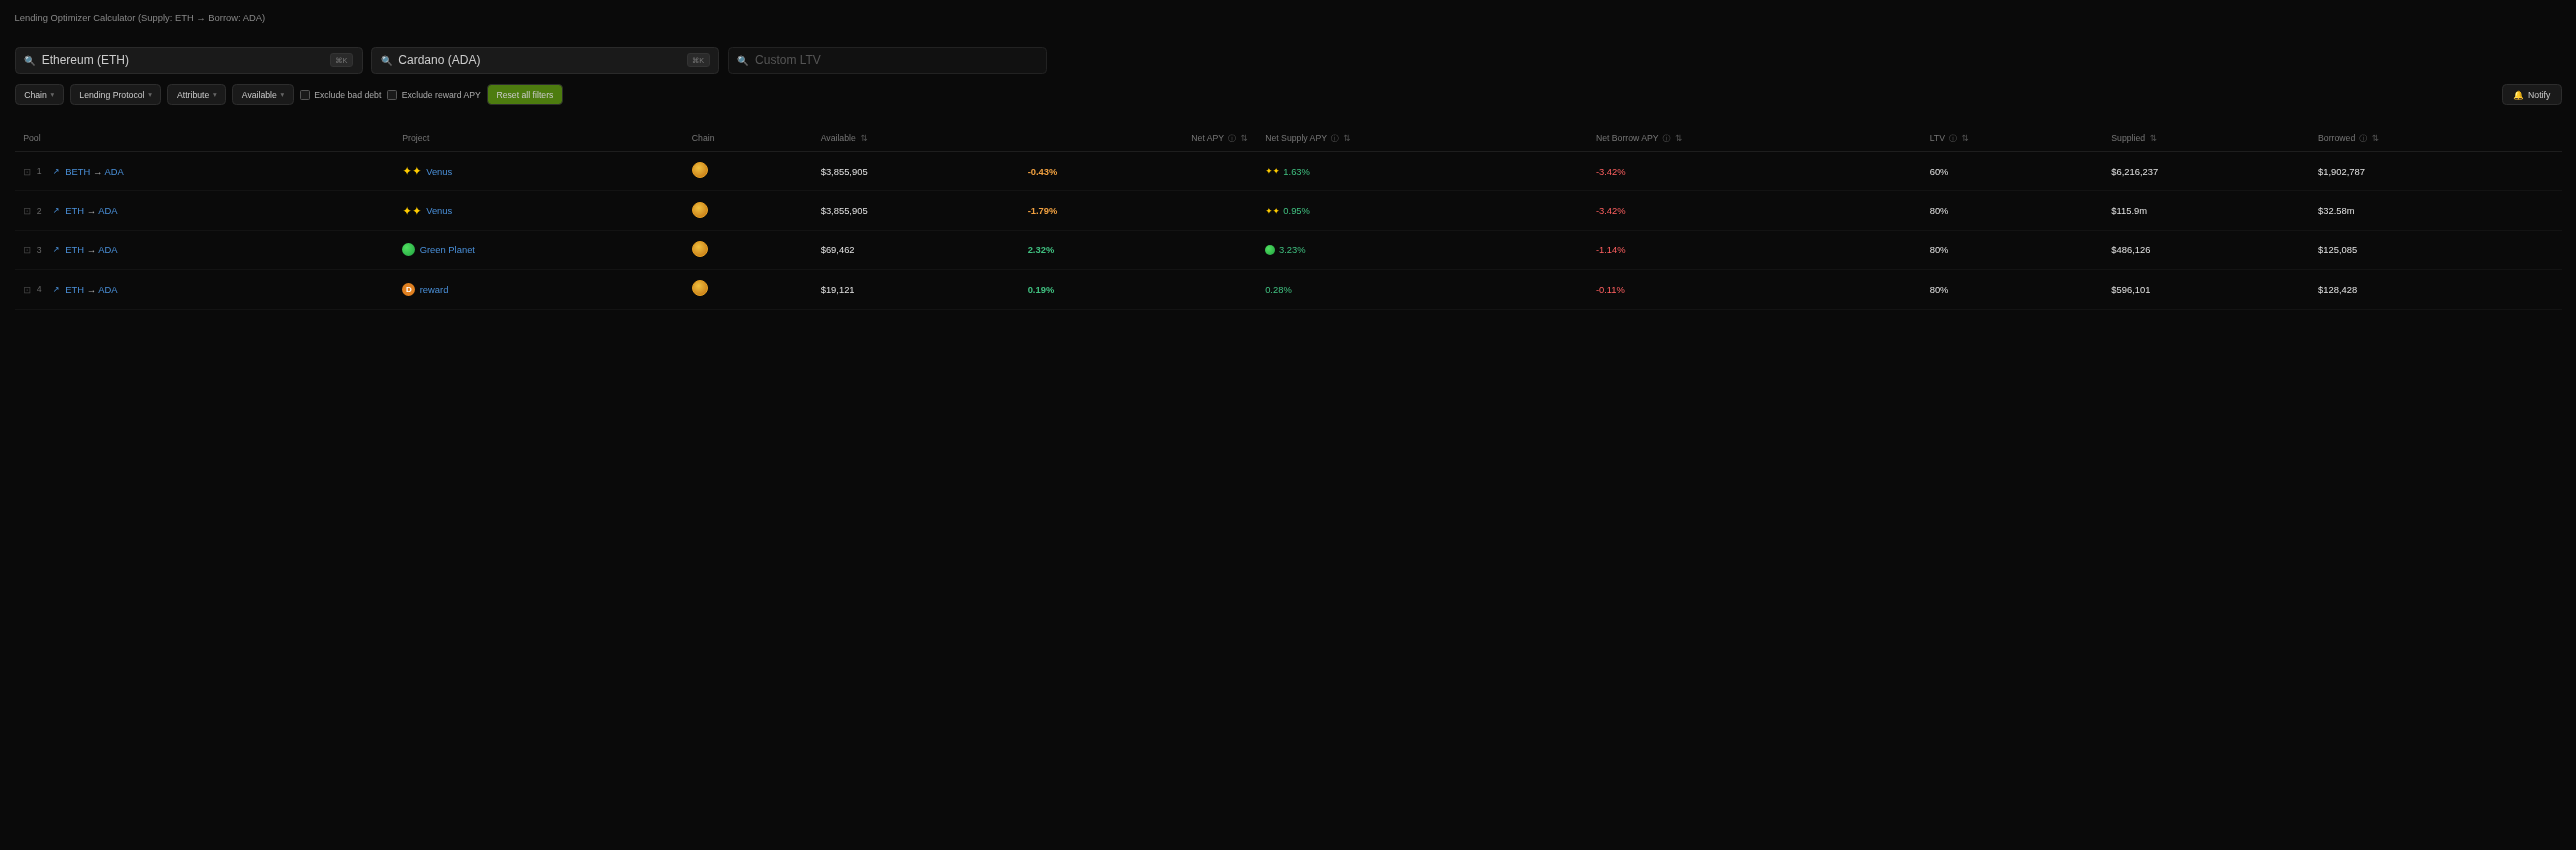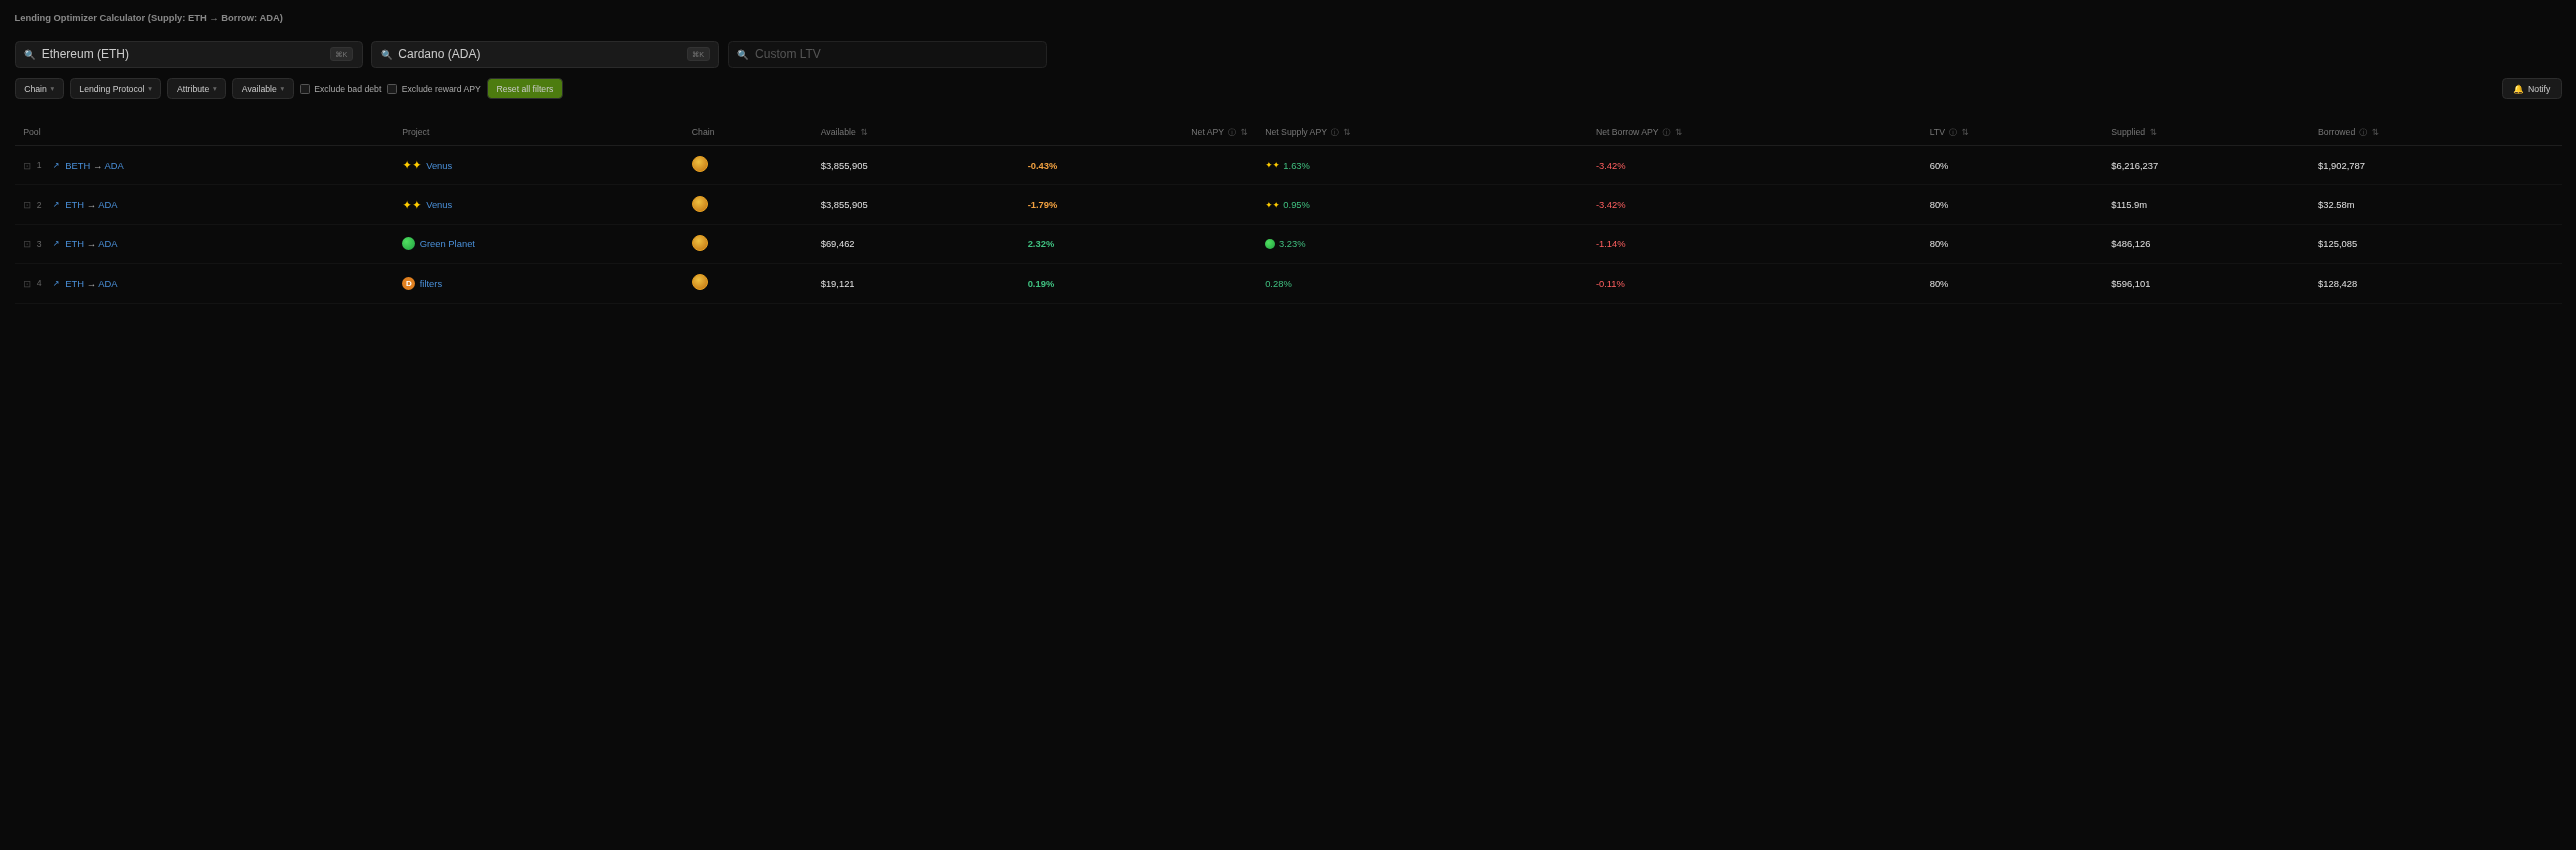--- a/index.html
+++ b/index.html
@@ -8,22 +8,22 @@
       color: #e0e0e0;
       font-family: -apple-system, BlinkMacSystemFont, 'Segoe UI', sans-serif;
       font-size: 10.2px;
       min-height: 100vh;
       padding: 11.6px 14.5px;
     }
 
     .page-title {
       font-size: 9.4px;
       color: #888;
-      margin-bottom: 18px;
-      font-weight: 700;
+      margin-bottom: 24px;
+      font-weight: 400;
     }
 
     .search-row {
       display: flex;
       gap: 8.7px;
       margin-bottom: 10.2px;
       align-items: center;
     }
 
     .search-box {
@@ -474,21 +474,21 @@
       <a class="pool-link" href="#">
         <span style="color:#4a90d9;">ETH</span>
         <span class="arrow-text"> → </span>
         <span style="color:#4a90d9;">ADA</span>
       </a>
     </div>
   </td>
           <td>
     <div class="project-cell">
       <div class="dforce-icon">D</div>
-      <a class="project-link" href="#">filters</a>
+      <a class="project-link" href="#">reward</a>
     </div>
   </td>
           <td><span class="chain-icon"></span></td>
           <td class="available-val">$19,121</td>
           <td class="net-apy-pos">0.19%</td>
           <td>
     <div class="supply-apy-cell ">
 
       <span>0.28%</span>
     </div>

